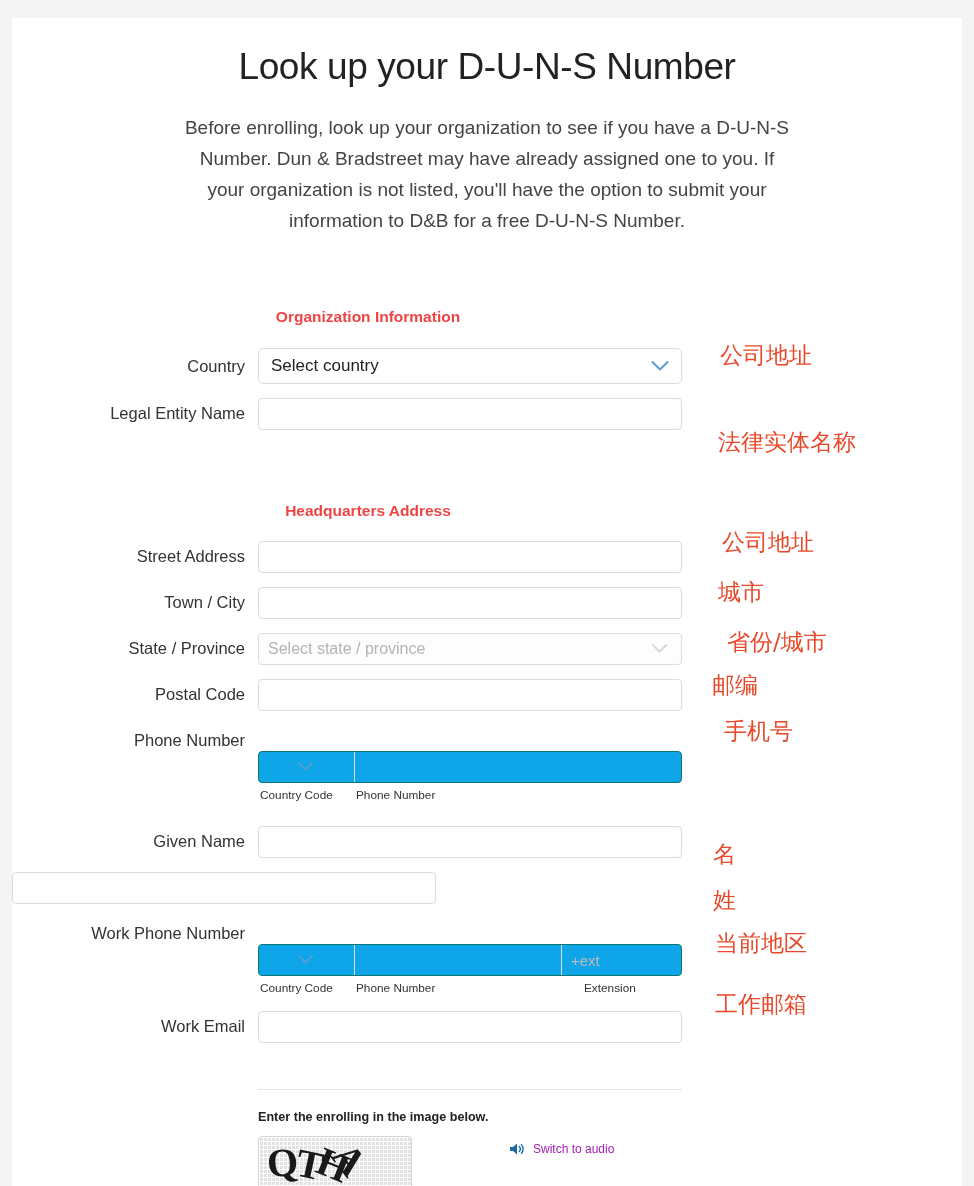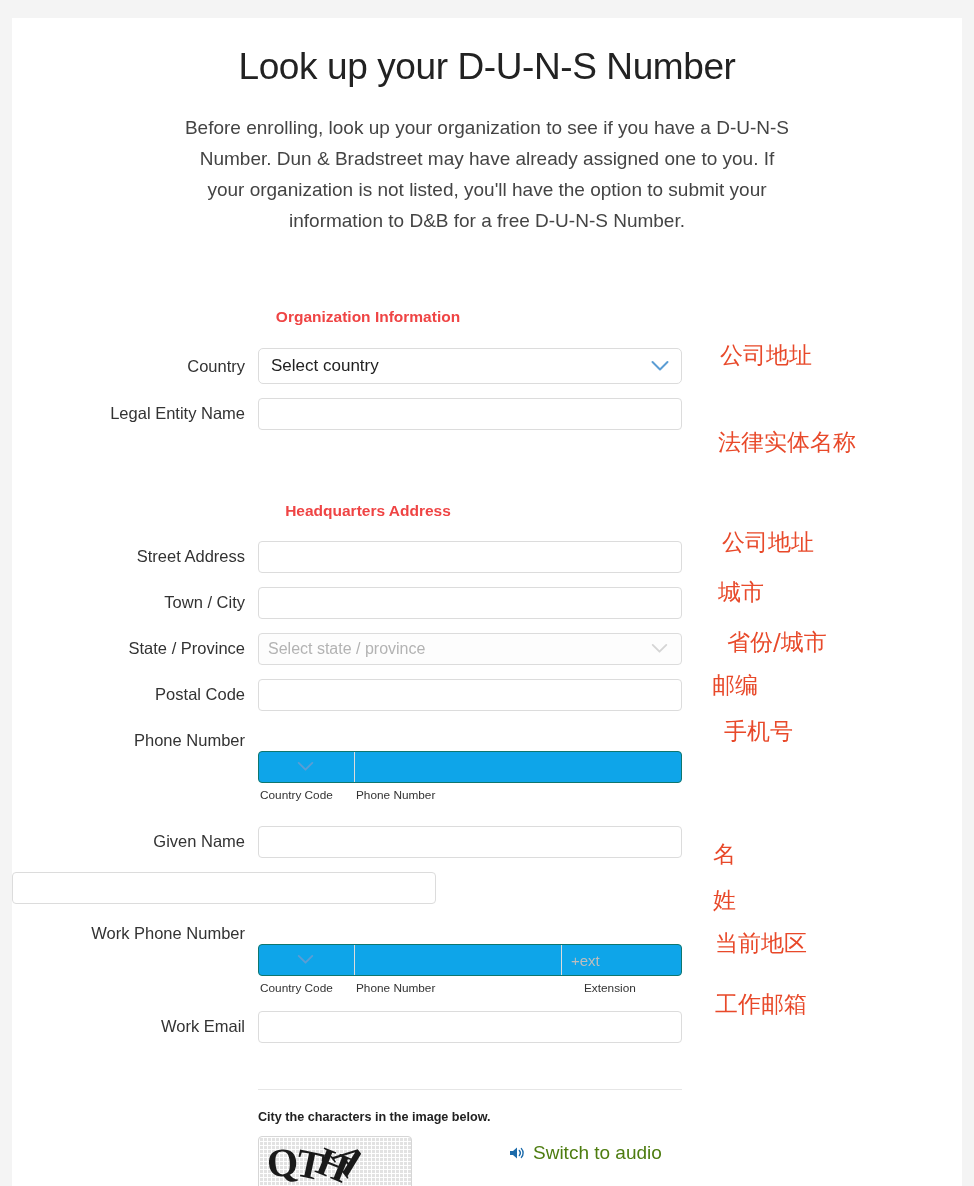--- a/index.html
+++ b/index.html
@@ -230,22 +230,22 @@
     font-style: normal;
     display: inline-block;
   }
   .cap-links {
     margin-left: 96px;
     padding-top: 6px;
   }
   .cap-link {
     display: flex;
     align-items: center;
-    color: #4d7c0f;
-    font-size: 19px;
+    color: #a21caf;
+    font-size: 12px;
     text-decoration: none;
     margin-bottom: 9px;
     cursor: pointer;
   }
   .cap-link .ic {
     width: 17px;
     margin-right: 8px;
     display: flex;
     justify-content: center;
     align-items: center;
@@ -399,21 +399,21 @@
     <div class="row" style="margin-top:46px;">
       <div class="lbl" style="padding:0;"></div>
       <div class="ctrl">
         <div class="divider"></div>
       </div>
     </div>
 
     <div class="row" style="margin-top:20px;">
       <div class="lbl" style="padding:0;"></div>
       <div class="ctrl">
-        <div class="cap-instr">City the characters in the image below.</div>
+        <div class="cap-instr">Enter the enrolling in the image below.</div>
       </div>
     </div>
 
     <div class="row" style="margin-top:12px;">
       <div class="lbl" style="padding:0;"></div>
       <div class="ctrl">
         <div class="cap-row">
           <div class="cap-img">
             <div class="cap-text">
               <i style="transform:rotate(-4deg);">Q</i><i style="transform:rotate(12deg) translateY(2px);">T</i><i style="transform:rotate(22deg) translate(-4px,4px);">H</i><i style="transform:rotate(52deg) translate(-14px,12px);">A</i>

